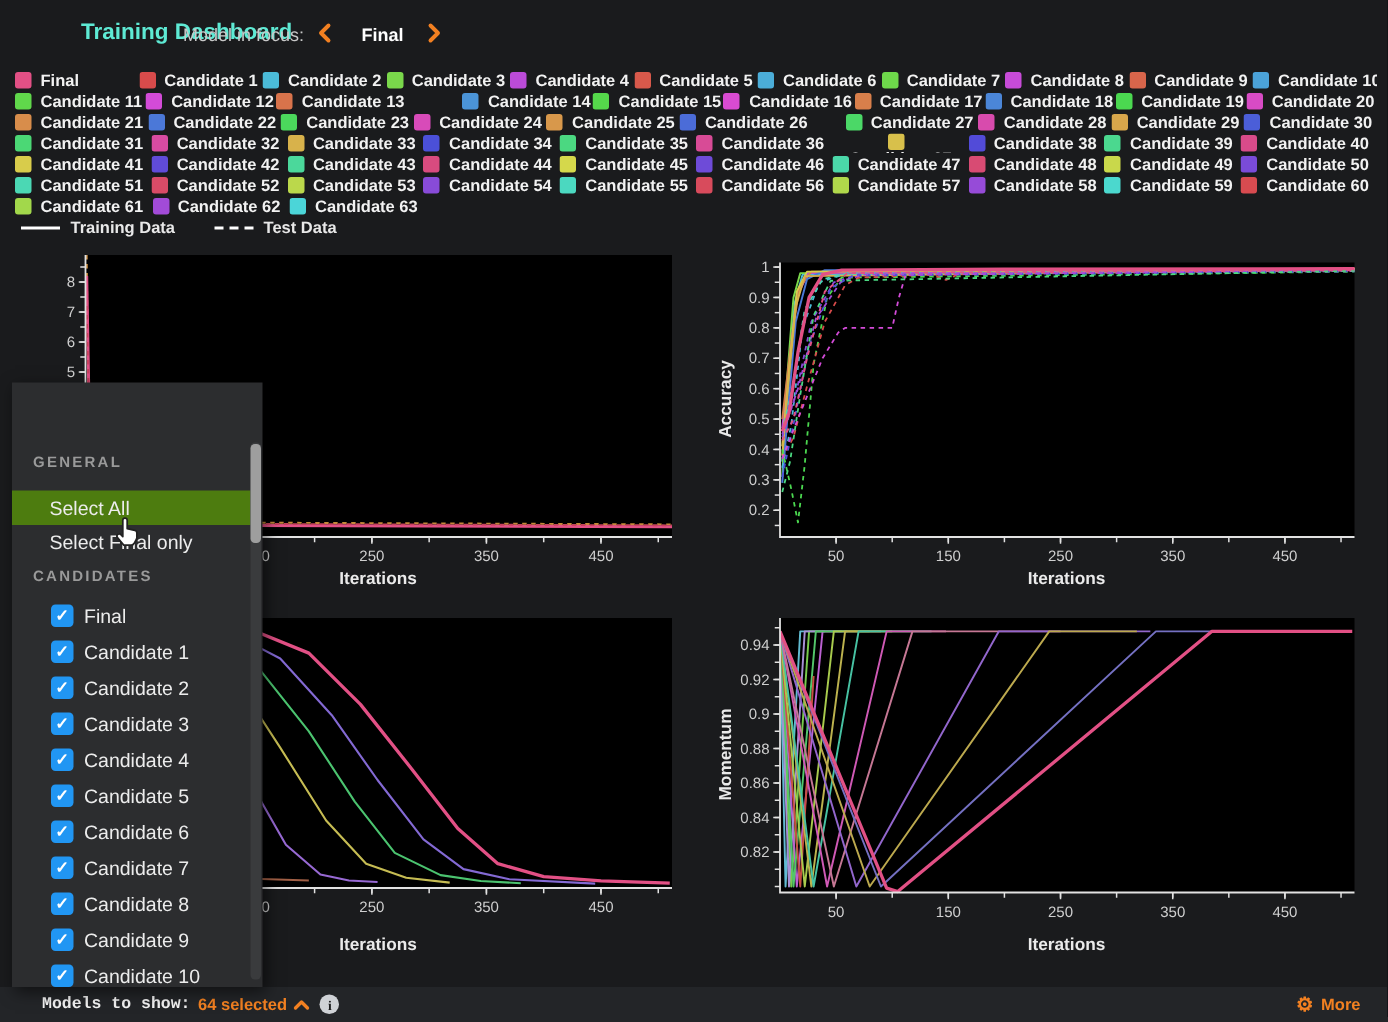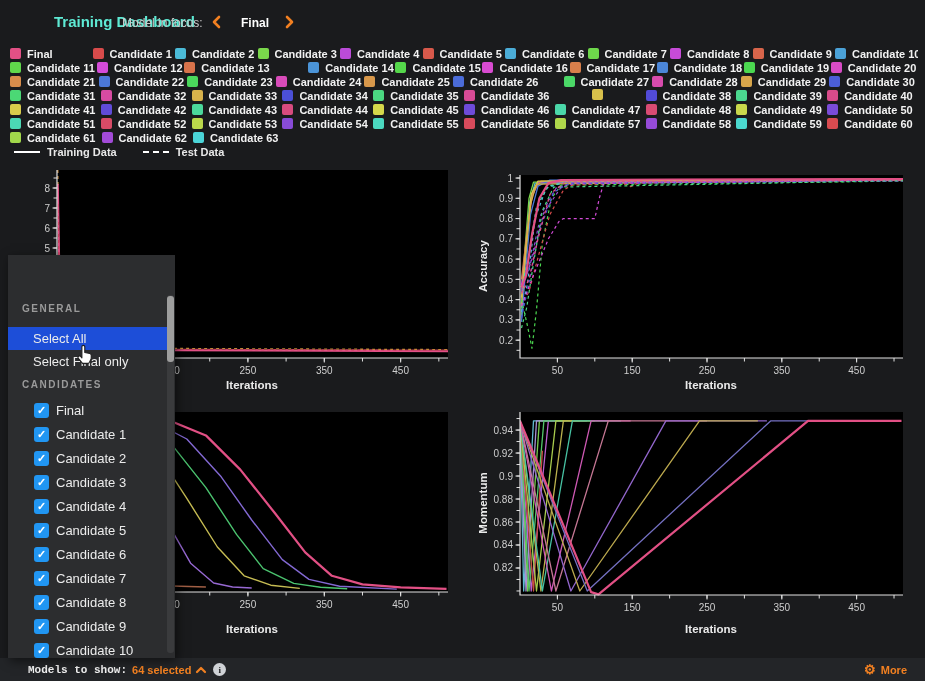--- a/index.html
+++ b/index.html
@@ -29,21 +29,21 @@
   
   #dropdown{position:absolute;left:8px;top:255px;width:167px;height:403px;background:#2c2d2f;
             box-shadow:2px 3px 10px rgba(0,0,0,.55);z-index:5;}
   #search-box{position:absolute;left:8px;top:6px;width:147px;height:28px;background:#fff;
               border:2px solid #4f9fe8;border-radius:2px;display:flex;align-items:center;}
   #search-input{border:none;outline:none;background:transparent;width:110px;font-size:13px;
                 color:#333;font-family:"Liberation Sans",sans-serif;padding:0;}
   #search-input::placeholder{color:#8a8a8a;}
   .sec-title{position:absolute;left:14px;font-size:10px;font-weight:bold;letter-spacing:1.5px;color:#9a9a9a;}
   .dd-row{position:absolute;left:0;width:159px;height:23px;line-height:23px;font-size:13px;color:#ececec;padding-left:25px;box-sizing:border-box;cursor:pointer;}
-  .dd-row.hover{background:#1d4ed8;}
+  .dd-row.hover{background:#4d7c0f;}
   #cb-list{position:absolute;left:0;top:143px;width:159px;}
   .cb-row{display:flex;align-items:center;height:24px;padding-left:26px;}
   .cb-box{width:15px;height:15px;border-radius:3px;display:flex;align-items:center;justify-content:center;
           font-size:11px;font-weight:bold;color:#fff;margin-right:7px;flex:0 0 15px;}
   .cb-lb{font-size:13px;color:#ececec;}
   #dd-scroll-track{position:absolute;right:1px;top:40px;width:7px;height:358px;background:#3a3b3d;border-radius:3px;}
   #dd-scroll-thumb{position:absolute;right:1px;top:41px;width:7px;height:66px;background:#9e9e9e;border-radius:3px;}
   
   #footer{position:absolute;left:0;top:658px;width:925px;height:23px;background:#232528;
           display:flex;align-items:center;font-size:11px;font-weight:bold;}

